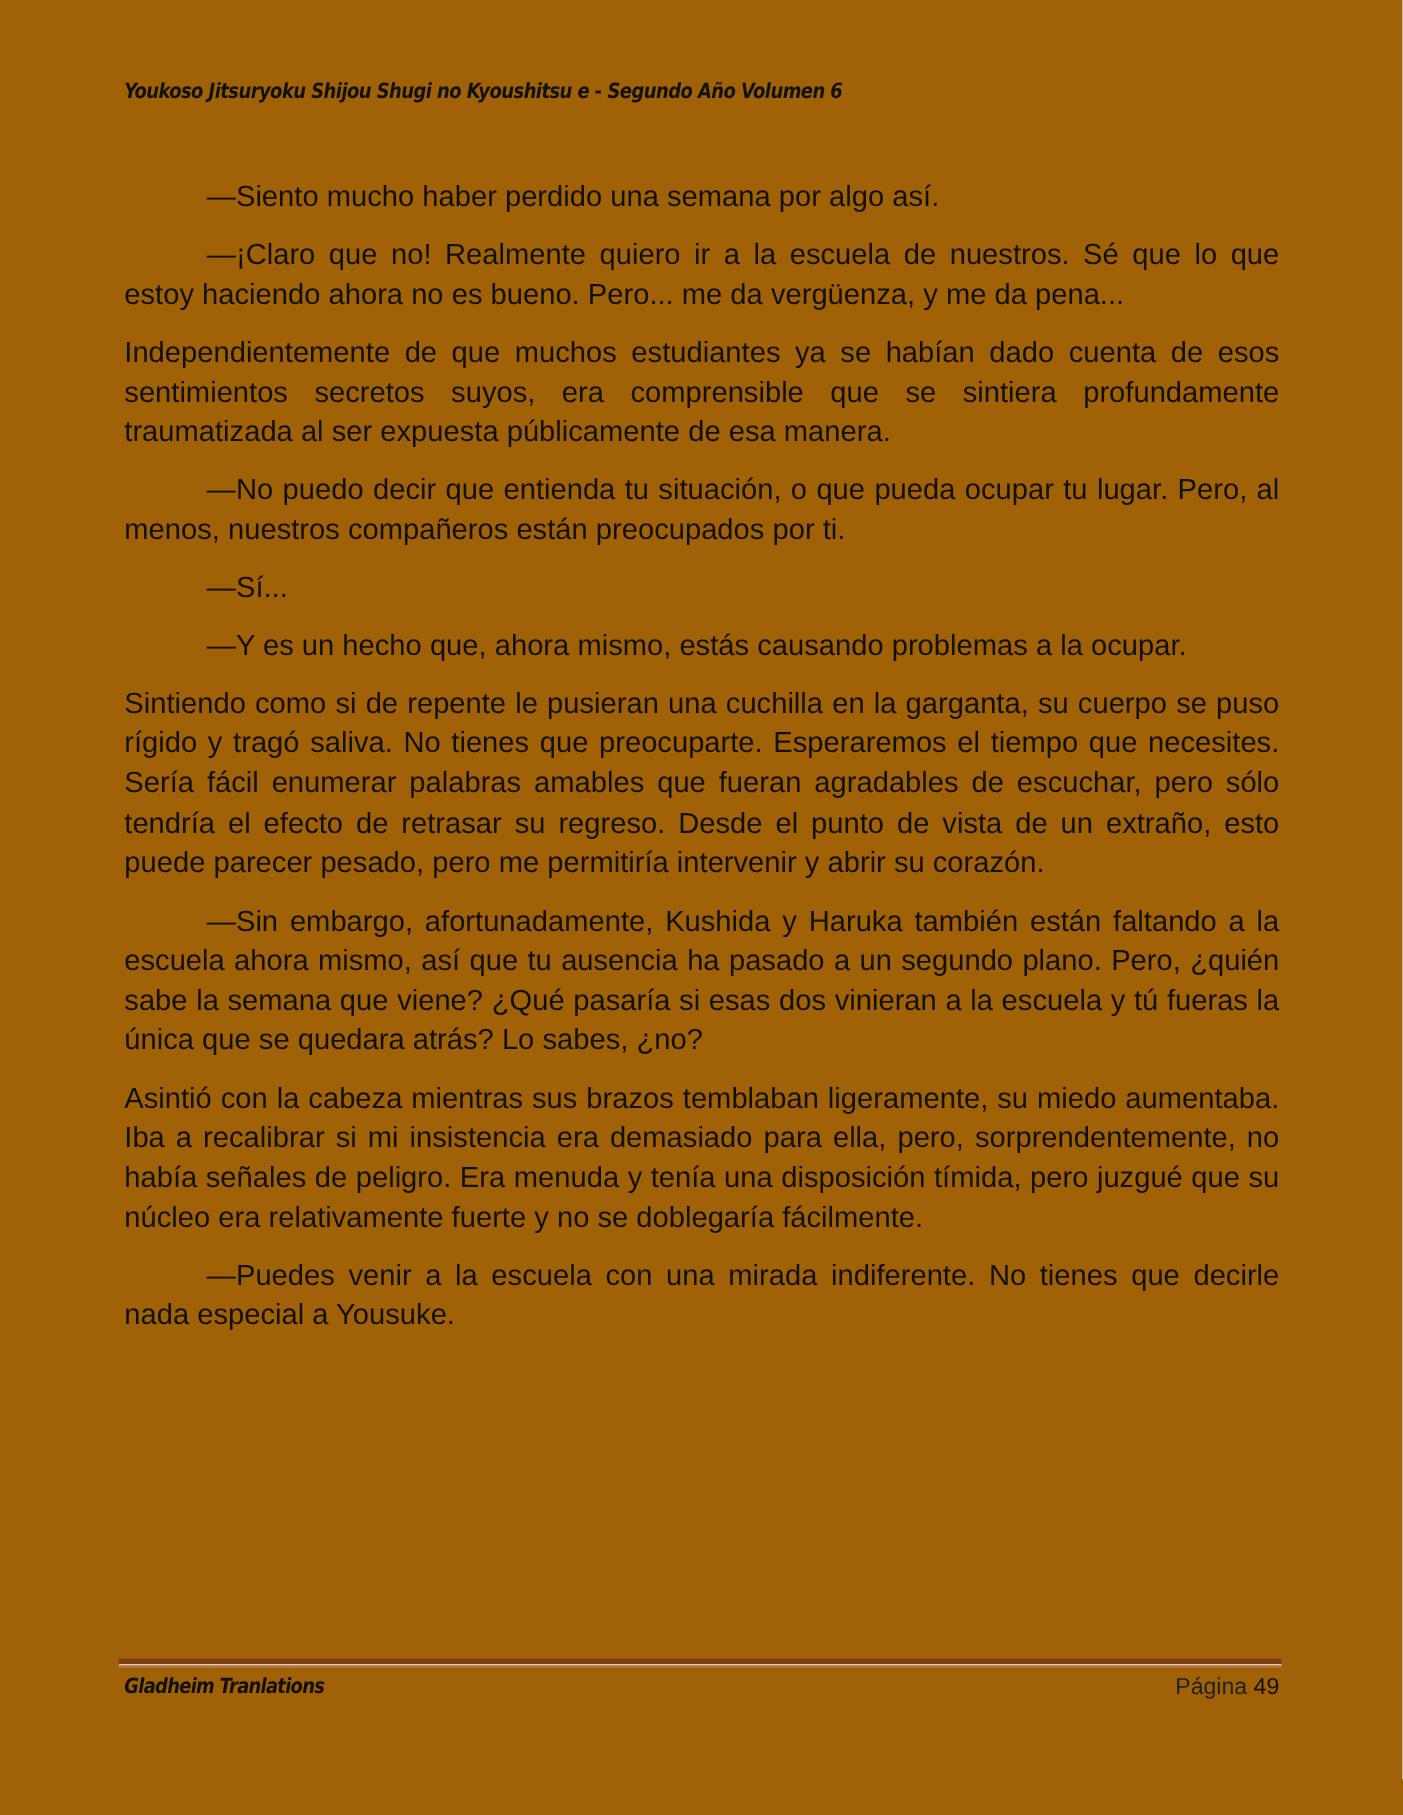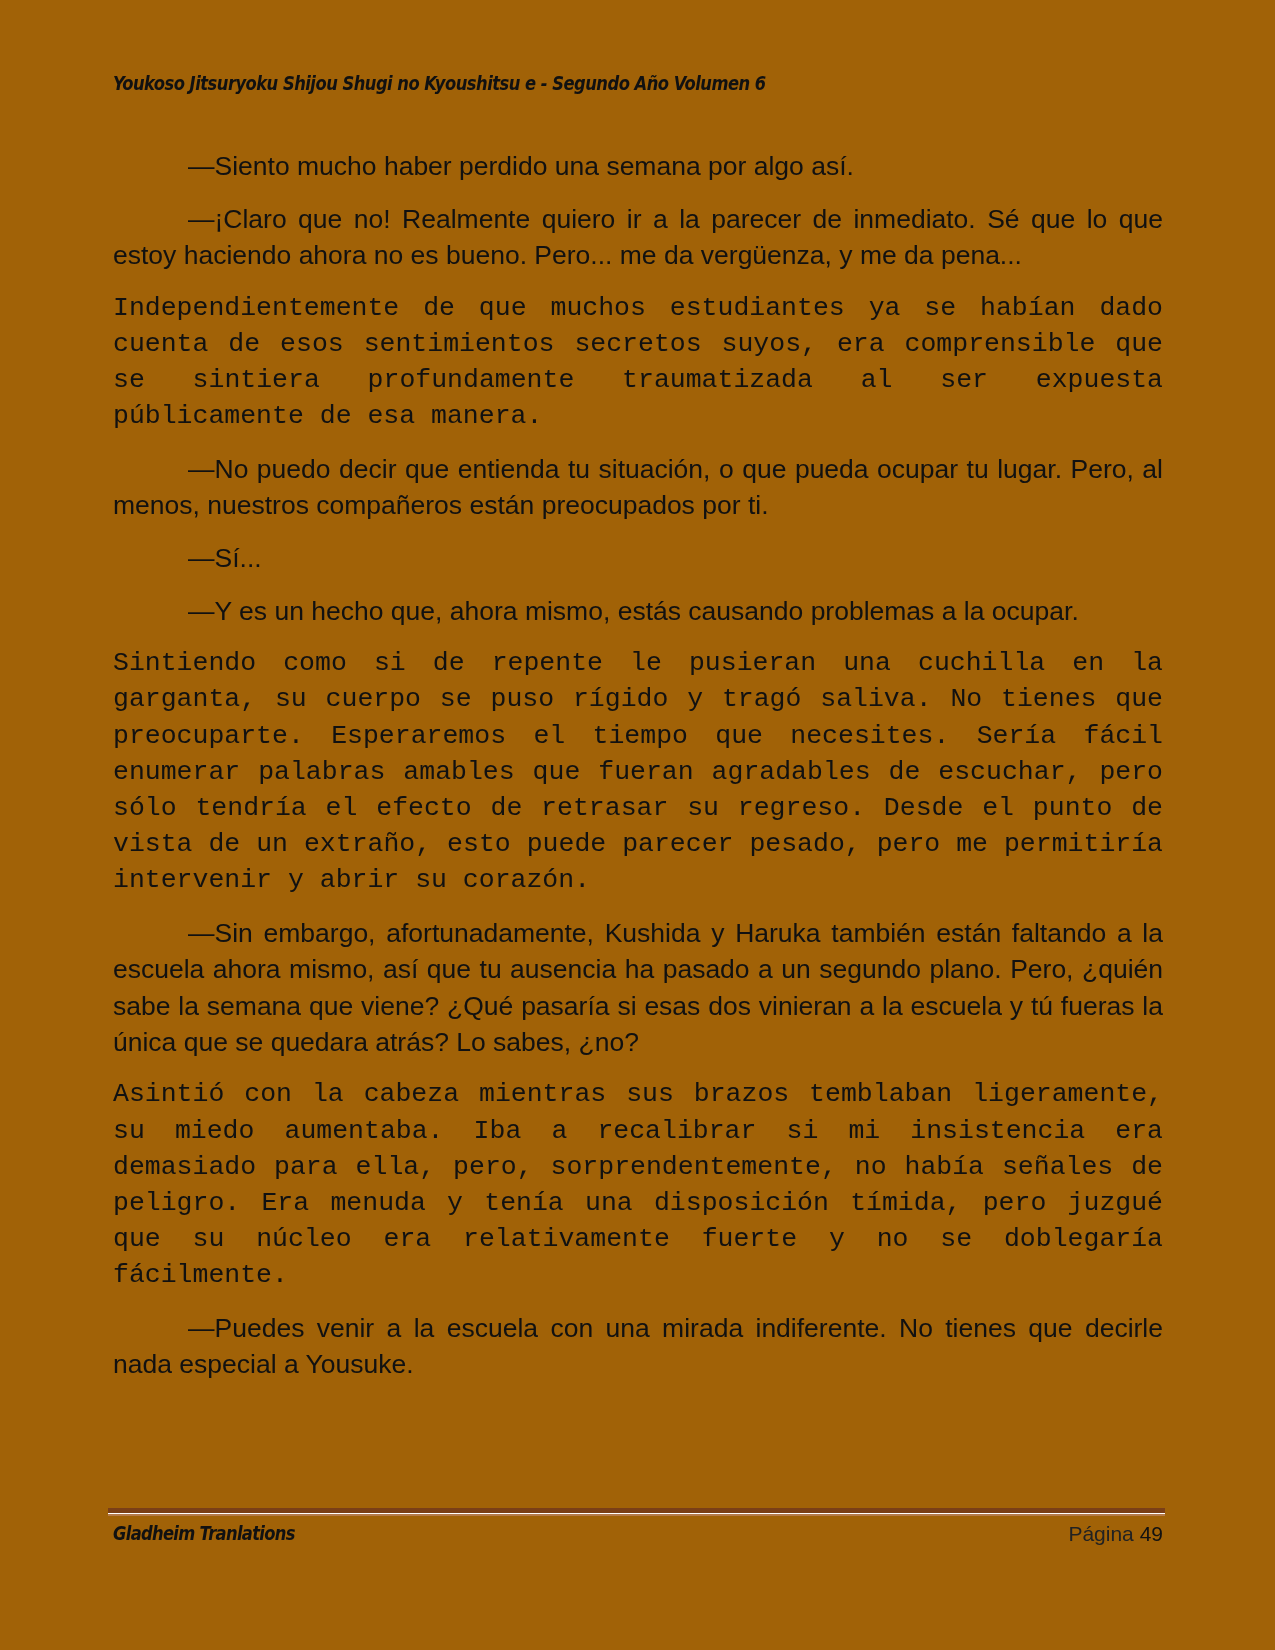--- a/index.html
+++ b/index.html
@@ -10,22 +10,22 @@
     font-family: "DejaVu Sans", sans-serif; font-weight: bold; font-style: italic;
     font-size: 19px; letter-spacing: -0.6px; color: #111; white-space: nowrap;
     transform: scaleX(0.86); transform-origin: left top;
   }
   .body-text {
     position: absolute; left: 113px; top: 148px; width: 1050px;
     font-family: "Liberation Sans", sans-serif; font-size: 26.5px; line-height: 36.2px;
     color: #111; text-align: justify;
   }
   .body-text p { margin: 0 0 16.5px 0; }
-  .body-text p.dialogue { text-indent: 75px; }
-  .body-text p.narration { text-indent: 0; font-family: Liberation Mono, monospace; }
+  .body-text p.dialogue { text-indent: 75px; margin-top: 12px; }
+  .body-text p.narration { text-indent: 0; }
   .footer-rule { position: absolute; left: 108px; top: 1508px; width: 1057px; height: 9px; }
   .footer-rule .thick { height: 5px; background: #7a3f17; }
   .footer-rule .gap { height: 1px; background: #ffffff; }
   .footer-rule .thin { height: 2px; background: #b57a4a; }
   .footer-left {
     position: absolute; left: 113px; top: 1522px;
     font-family: "DejaVu Sans", sans-serif; font-weight: bold; font-style: italic;
     font-size: 19px; letter-spacing: -0.8px; color: #111; white-space: nowrap;
     transform: scaleX(0.86); transform-origin: left top;
   }
@@ -37,21 +37,21 @@
 </style>
 </head>
 <body>
 
 <div class="page">
 
   <div class="running-header">Youkoso Jitsuryoku Shijou Shugi no Kyoushitsu e - Segundo Año Volumen 6</div>
 
   <div class="body-text">
     <p class="dialogue">—Siento mucho haber perdido una semana por algo así.</p>
-    <p class="dialogue">—¡Claro que no! Realmente quiero ir a la parecer de inmediato. Sé que lo que estoy haciendo ahora no es bueno. Pero... me da vergüenza, y me da pena...</p>
+    <p class="dialogue">—¡Claro que no! Realmente quiero ir a la escuela de nuestros. Sé que lo que estoy haciendo ahora no es bueno. Pero... me da vergüenza, y me da pena...</p>
     <p class="narration">Independientemente de que muchos estudiantes ya se habían dado cuenta de esos sentimientos secretos suyos, era comprensible que se sintiera profundamente traumatizada al ser expuesta públicamente de esa manera.</p>
     <p class="dialogue">—No puedo decir que entienda tu situación, o que pueda ocupar tu lugar. Pero, al menos, nuestros compañeros están preocupados por ti.</p>
     <p class="dialogue">—Sí...</p>
     <p class="dialogue">—Y es un hecho que, ahora mismo, estás causando problemas a la ocupar.</p>
     <p class="narration">Sintiendo como si de repente le pusieran una cuchilla en la garganta, su cuerpo se puso rígido y tragó saliva. No tienes que preocuparte. Esperaremos el tiempo que necesites. Sería fácil enumerar palabras amables que fueran agradables de escuchar, pero sólo tendría el efecto de retrasar su regreso. Desde el punto de vista de un extraño, esto puede parecer pesado, pero me permitiría intervenir y abrir su corazón.</p>
     <p class="dialogue">—Sin embargo, afortunadamente, Kushida y Haruka también están faltando a la escuela ahora mismo, así que tu ausencia ha pasado a un segundo plano. Pero, ¿quién sabe la semana que viene? ¿Qué pasaría si esas dos vinieran a la escuela y tú fueras la única que se quedara atrás? Lo sabes, ¿no?</p>
     <p class="narration">Asintió con la cabeza mientras sus brazos temblaban ligeramente, su miedo aumentaba. Iba a recalibrar si mi insistencia era demasiado para ella, pero, sorprendentemente, no había señales de peligro. Era menuda y tenía una disposición tímida, pero juzgué que su núcleo era relativamente fuerte y no se doblegaría fácilmente.</p>
     <p class="dialogue">—Puedes venir a la escuela con una mirada indiferente. No tienes que decirle nada especial a Yousuke.</p>
   </div>
 

